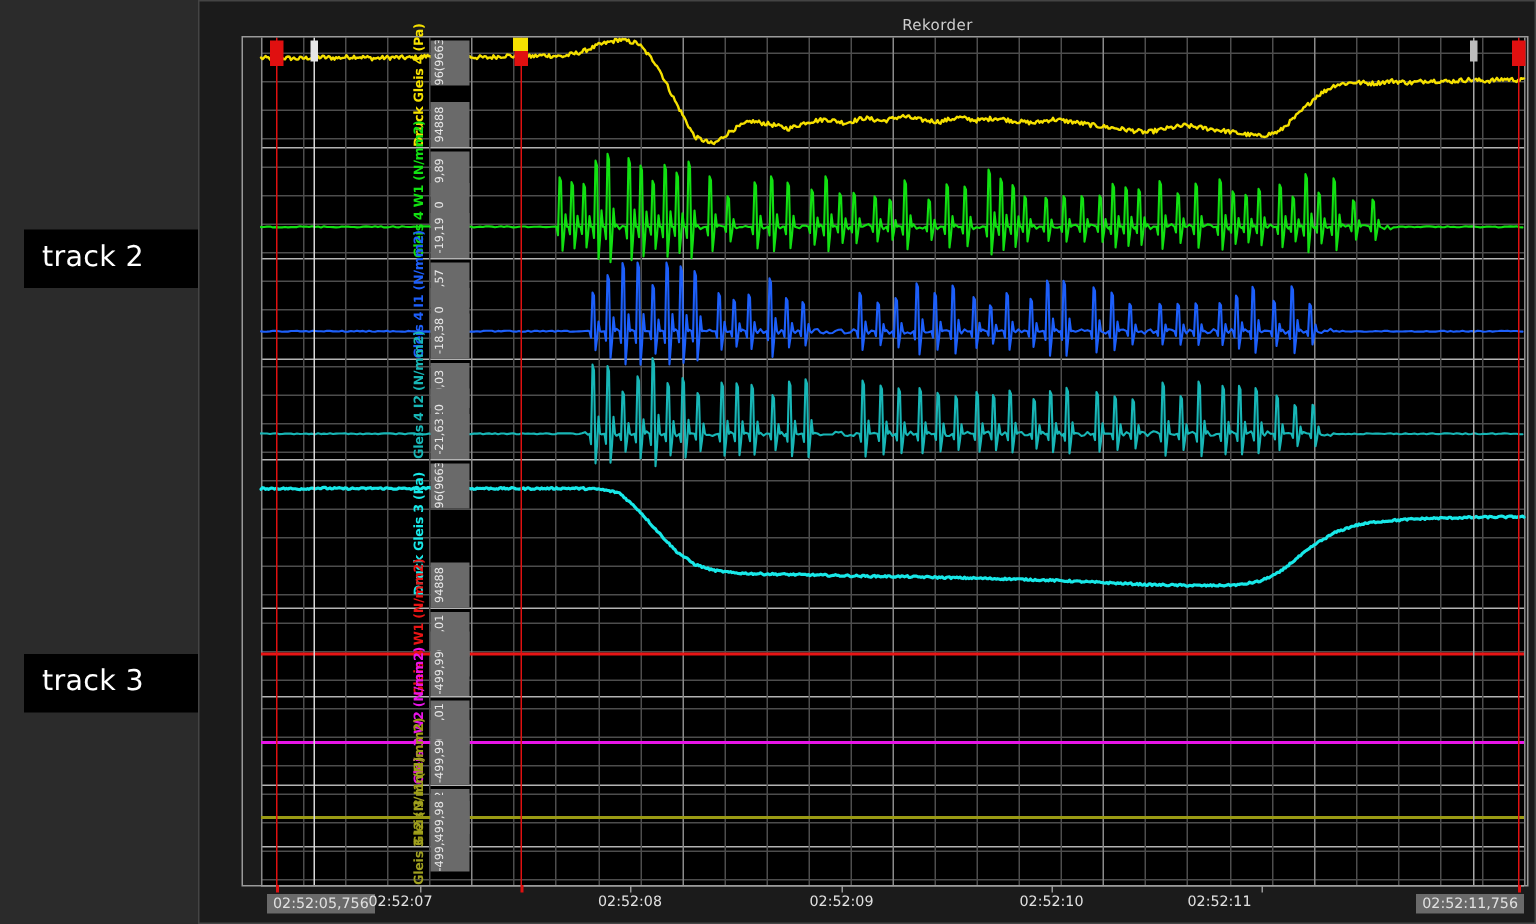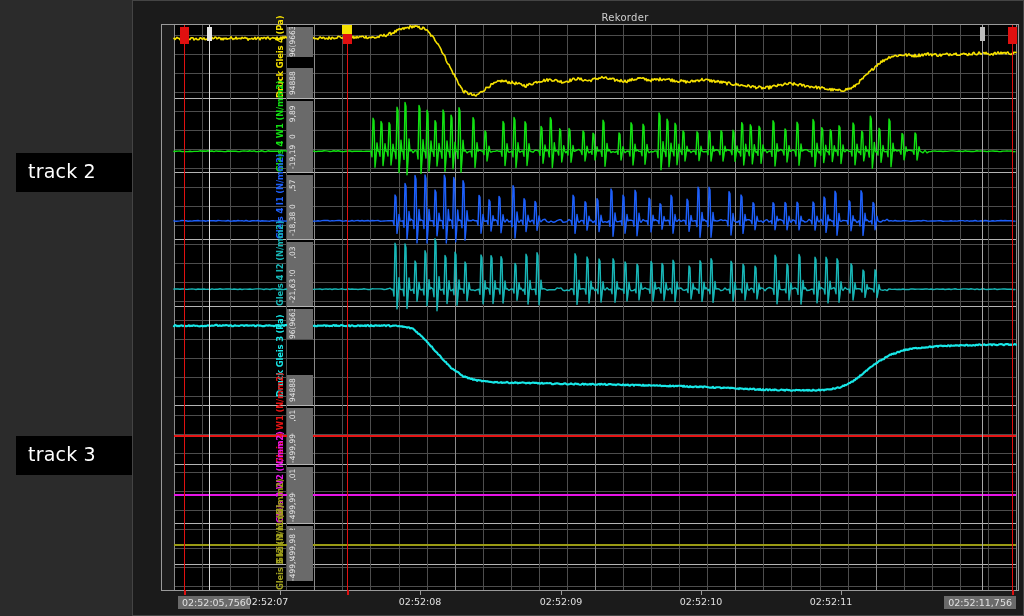--- a/index.html
+++ b/index.html
@@ -227,19 +227,19 @@
         <div class="xlab box" style="right: 0px; left: auto;">02:52:11,756</div>
         <div class="xtick" style="left: 106px;"></div>
         <div class="xlab" style="left: 93px;">02:52:07</div>
         <div class="xtick" style="left: 246px;"></div>
         <div class="xlab" style="left: 246px;">02:52:08</div>
         <div class="xtick" style="left: 387px;"></div>
         <div class="xlab" style="left: 387px;">02:52:09</div>
         <div class="xtick" style="left: 527px;"></div>
         <div class="xlab" style="left: 527px;">02:52:10</div>
         <div class="xtick" style="left: 667px;"></div>
-        <div class="xlab" style="left: 657px;">02:52:11</div>
+        <div class="xlab" style="left: 639px;">02:52:11</div>
         <div id="" style="position: absolute; top: 0px; width: 2px; height: 5px; background: rgb(224, 16, 16); left: 10px;"></div>
         <div id="" style="position: absolute; top: 0px; width: 2px; height: 5px; background: rgb(224, 16, 16); left: 173px;"></div>
         <div id="" style="position: absolute; top: 0px; width: 2px; height: 5px; background: rgb(224, 16, 16); left: 838px;"></div>
       </div>
   </div>
 </div>
 
 </body></html>

